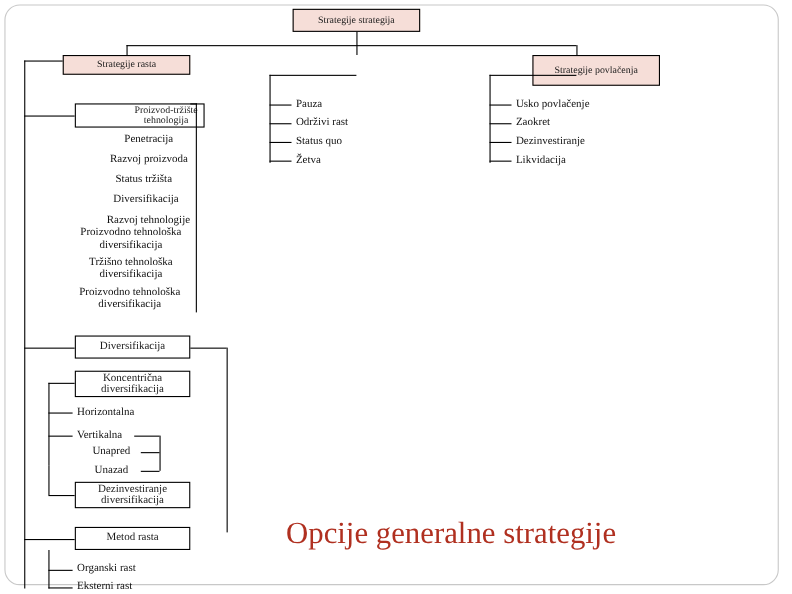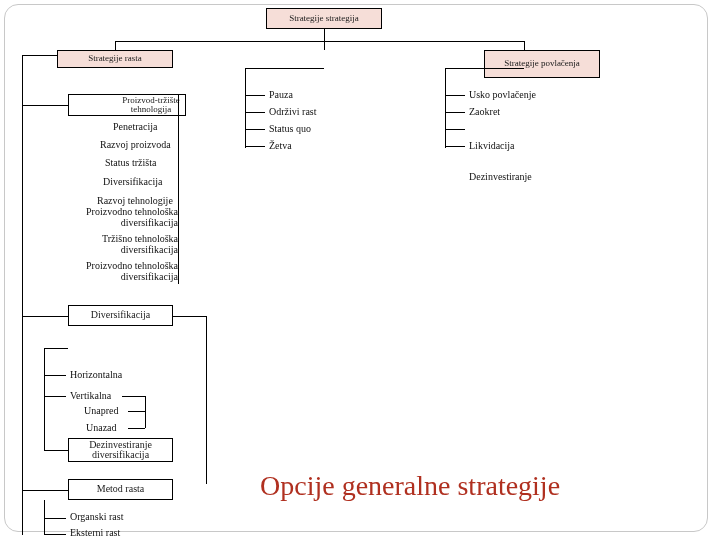--- a/index.html
+++ b/index.html
@@ -25,21 +25,21 @@
     text-align:center;line-height:1.05;
   }
   .box.white{background:#ffffff;}
   .lbl{
     position:absolute;
     font-family:"Liberation Serif", serif;
     font-size:10px;color:#111;
     white-space:nowrap;
   }
   .lbl.c{text-align:center;}
-  .lbl.wrap{white-space:normal;text-align:right;line-height:1.05;}
+  .lbl.wrap{white-space:normal;text-align:center;line-height:1.05;}
 
   .ln{position:absolute;background:#000;}
   .ln.h{height:1px;}
   .ln.v{width:1px;}
 
   .title{
     position:absolute;
     font-family:"Liberation Serif", serif;
     font-size:28px;color:#b03020;
     letter-spacing:0px;
@@ -80,21 +80,21 @@
 
   <div class="ln h" style="left:445px;top:68px;width:79px;"></div>
   <div class="ln v" style="left:445px;top:68px;height:80px;"></div>
   <div class="ln h" style="left:445px;top:95px;width:20px;"></div>
   <div class="ln h" style="left:445px;top:112px;width:20px;"></div>
   <div class="ln h" style="left:445px;top:129px;width:20px;"></div>
   <div class="ln h" style="left:445px;top:146px;width:20px;"></div>
 
   <div class="lbl" style="left:469px;top:89px;">Usko povlačenje</div>
   <div class="lbl" style="left:469px;top:106px;">Zaokret</div>
-  <div class="lbl" style="left:469px;top:123px;margin-top:48px;">Dezinvestiranje</div>
+  <div class="lbl" style="left:469px;top:123px;">Dezinvestiranje</div>
   <div class="lbl" style="left:469px;top:140px;">Likvidacija</div>
 
   <div class="ln v" style="left:22px;top:55px;height:480px;"></div>
   <div class="ln h" style="left:22px;top:55px;width:35px;"></div>
 
   <div class="ln h" style="left:22px;top:105px;width:46px;"></div>
   <div class="box white" style="left:68px;top:94px;width:118px;height:22px;padding-left:48px;">
     <span>Proizvod-tržište tehnologija</span>
   </div>
   <div class="ln v" style="left:48px;top:105px;height:0px;"></div>
@@ -112,20 +112,23 @@
 
   <div class="ln h" style="left:22px;top:316px;width:46px;"></div>
   <div class="box white" style="left:68px;top:305px;width:105px;height:21px;">
     <span style="font-size:10px;">Diversifikacija</span>
   </div>
   <div class="ln v" style="left:206px;top:316px;height:168px;"></div>
   <div class="ln h" style="left:173px;top:316px;width:33px;"></div>
 
   <div class="ln h" style="left:44px;top:348px;width:24px;"></div>
   <div class="ln v" style="left:44px;top:348px;height:75px;"></div>
+  <div class="box white" style="left:68px;top:337px;width:105px;height:24px;">
+    <span style="font-size:10px;">Koncentrična diversifikacija</span>
+  </div>
 
   <div class="ln h" style="left:44px;top:375px;width:22px;"></div>
   <div class="lbl" style="left:70px;top:369px;">Horizontalna</div>
   <div class="ln h" style="left:44px;top:396px;width:22px;"></div>
   <div class="lbl" style="left:70px;top:390px;">Vertikalna</div>
 
   <div class="ln v" style="left:145px;top:396px;height:32px;"></div>
   <div class="ln h" style="left:122px;top:396px;width:23px;"></div>
   <div class="ln h" style="left:128px;top:411px;width:17px;"></div>
   <div class="ln h" style="left:128px;top:428px;width:17px;"></div>

